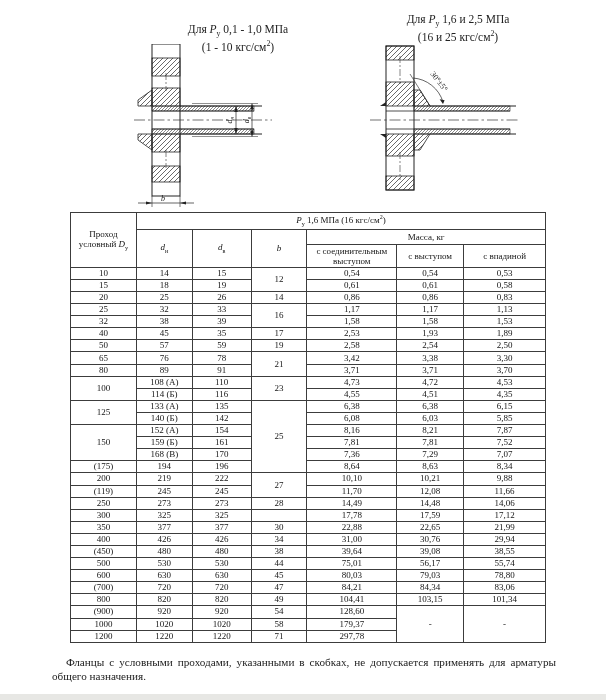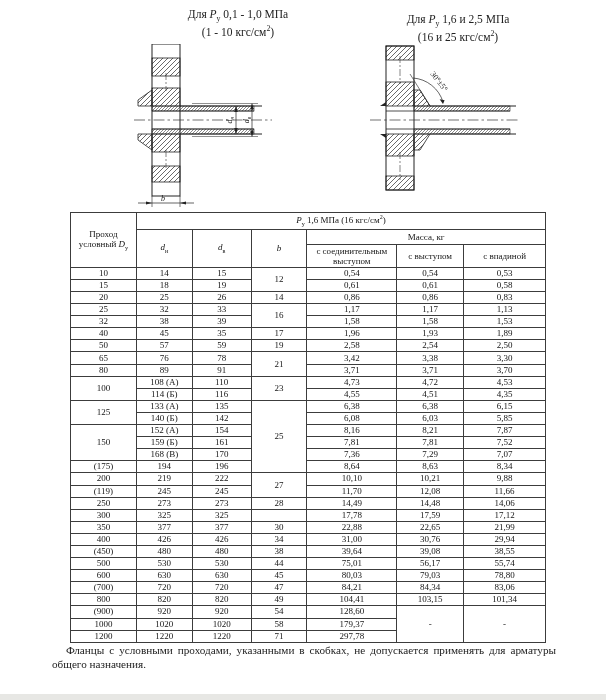--- a/index.html
+++ b/index.html
@@ -4,33 +4,33 @@
 <style>
   html,body{margin:0;padding:0;}
   body{
     width:606px;height:700px;position:relative;background:#ffffff;
     font-family:"Liberation Serif", serif;color:#1a1a1a;overflow:hidden;
   }
   sub{font-size:68%;}
   sup{font-size:68%;}
   i{font-style:italic;}
   .caption{position:absolute;text-align:center;font-size:11.5px;line-height:1.3;color:#222;}
-  .caption-left{left:128px;top:7px;width:220px;}
+  .caption-left{left:128px;top:22px;width:220px;}
   .caption-right{left:360px;top:12px;width:196px;}
   .drawing{position:absolute;}
   .drawing-left{left:132px;top:44px;}
   .drawing-right{left:364px;top:44px;}
   .table-wrap{position:absolute;left:70px;top:212px;width:476px;}
   table{border-collapse:collapse;width:100%;text-align:center;font-size:9px;color:#151515;}
   th,td{border:1px solid #3c3c3c;font-weight:normal;padding:0 1px;}
   thead th{font-size:9px;line-height:1.12;padding:1px 2px;}
   th.h1{height:12px;}
   tbody td{height:11.1px;line-height:11px;white-space:nowrap;}
   .notes{position:absolute;left:52px;top:640px;width:504px;font-size:11.2px;line-height:1.24;text-align:justify;color:#1c1c1c;}
-  .notes p{margin:4px 0 2px 0;text-indent:14px;}
+  .notes p{margin:16px 0 2px 0;text-indent:14px;}
   .bottom-strip{position:absolute;left:0;top:694px;width:606px;height:6px;background:#e7e7e4;}
   svg text{font-family:"Liberation Serif", serif;fill:#1a1a1a;}
 </style>
 </head>
 <body>
 
 <div class="page">
 
   <div class="caption caption-left">
     <span>Для <i>P</i><sub>у</sub> 0,1 - 1,0 МПа</span><br>
@@ -211,21 +211,21 @@
             <td>39</td>
             <td>1,58</td>
             <td>1,58</td>
             <td>1,53</td>
           </tr>
           <tr>
             <td>40</td>
             <td>45</td>
             <td>35</td>
             <td>17</td>
-            <td>1,96</td>
+            <td>2,53</td>
             <td>1,93</td>
             <td>1,89</td>
           </tr>
           <tr>
             <td>50</td>
             <td>57</td>
             <td>59</td>
             <td>19</td>
             <td>2,58</td>
             <td>2,54</td>

